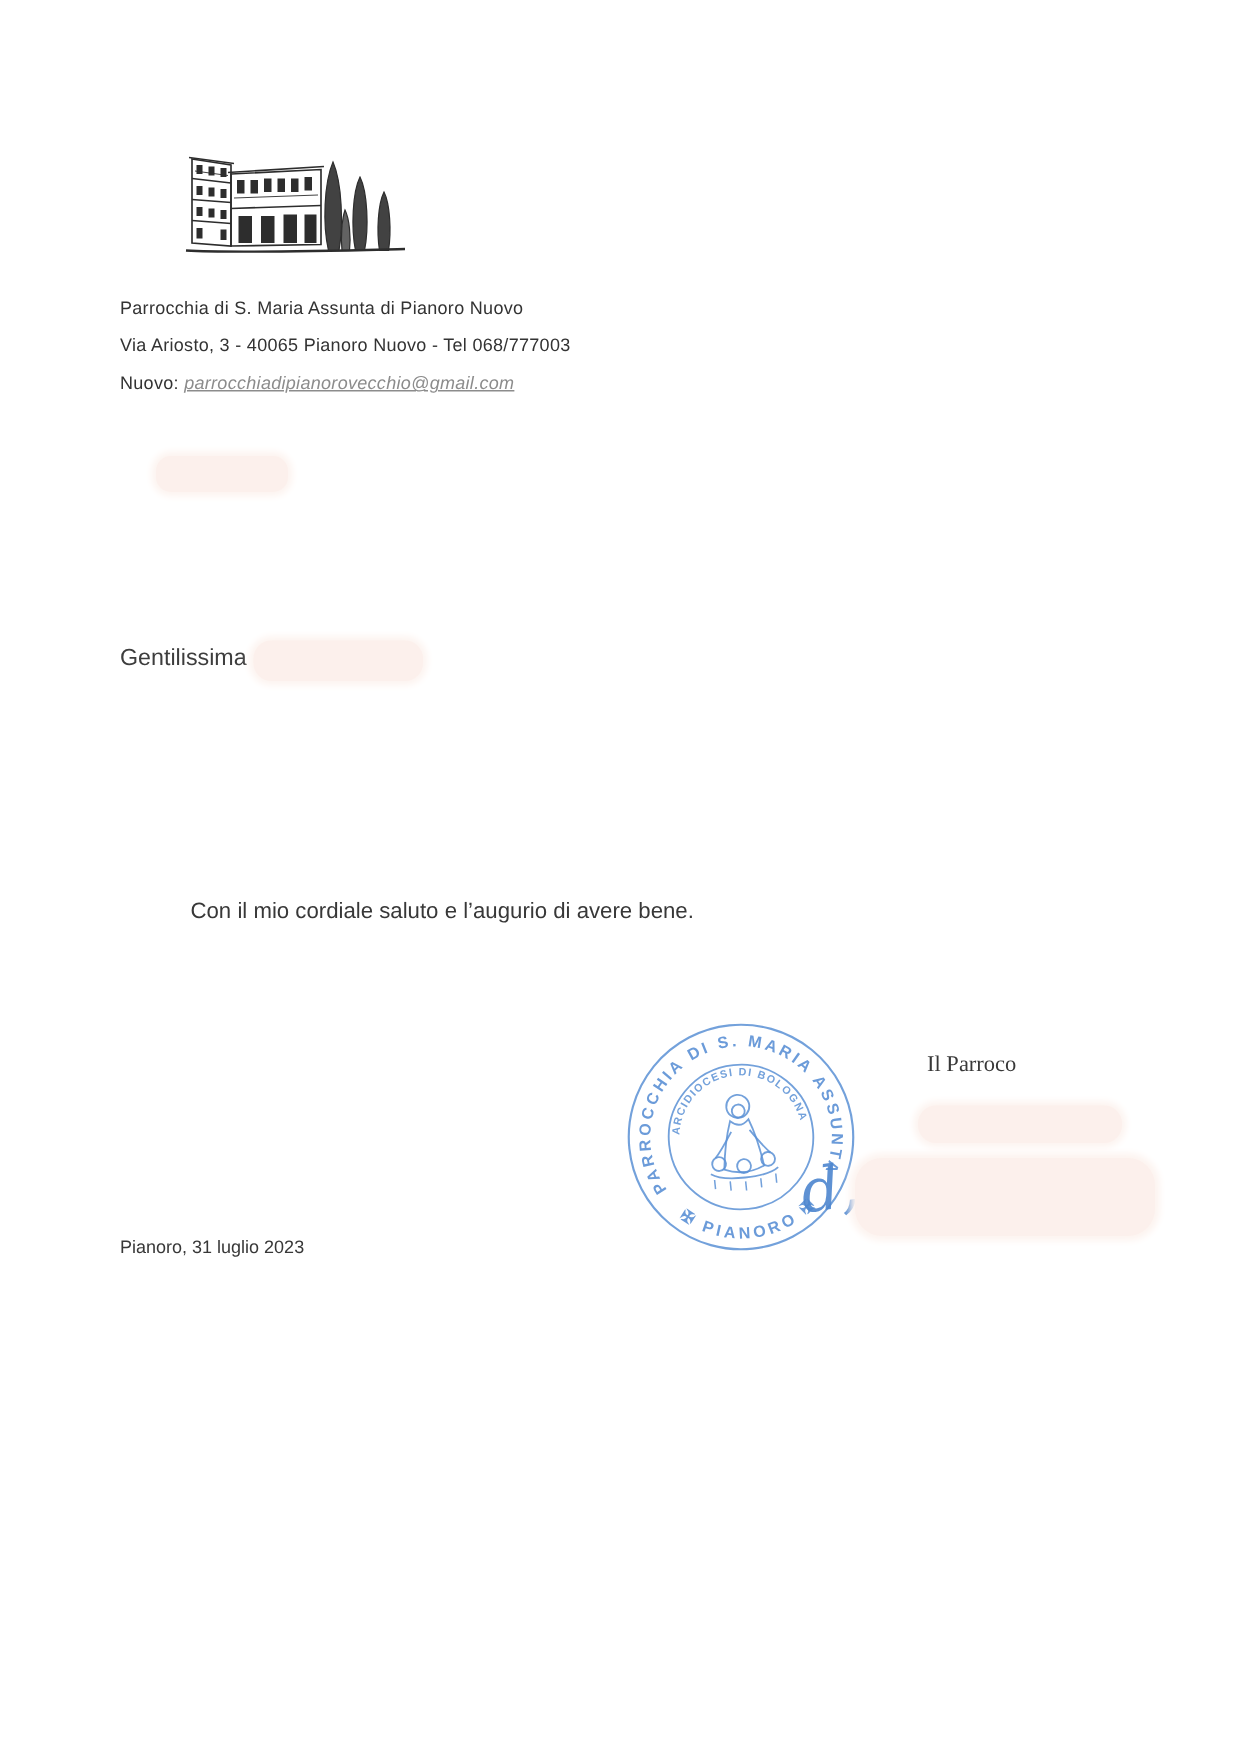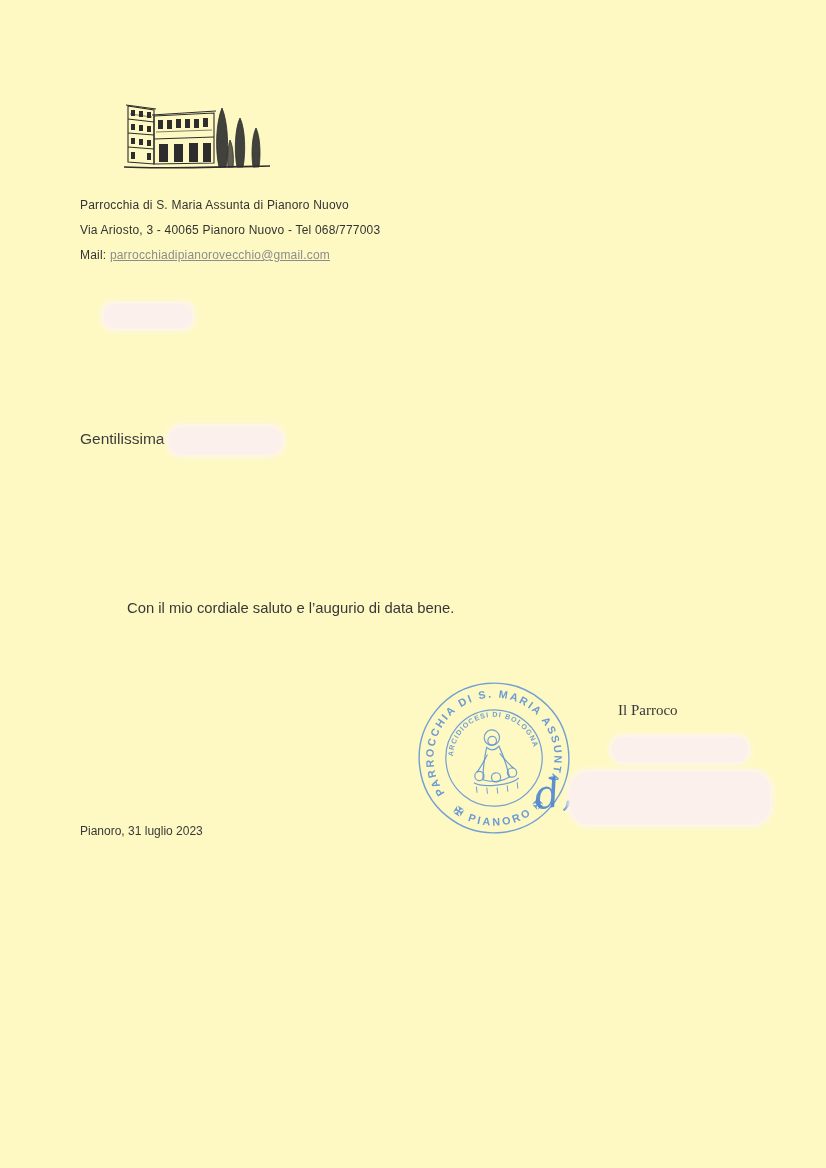--- a/index.html
+++ b/index.html
@@ -1,32 +1,32 @@
 <!DOCTYPE html>
 <html><head>
 <meta charset="utf-8">
 <style>
   * { margin:0; padding:0; box-sizing:border-box; }
   html,body { background:#e9e9e9; }
   .page {
     position:relative;
     width:826px; height:1168px;
     margin:0 auto;
-    background:#fef9c3;
+    background:#ffffff;
     font-family:"Liberation Sans", sans-serif;
     color:#3a3a3a;
     overflow:hidden;
   }
   .abs { position:absolute; }
 
   
   .logo { left:118px; top:88px; width:178px; height:88px; }
   .letterhead { left:80px; top:193px; font-size:12px; letter-spacing:.2px; color:#333; }
   .letterhead .lh-line { height:25px; line-height:25px; white-space:nowrap; }
-  .email-link { color:#8c8c8c; text-decoration:underline; }
+  .email-link { color:#8c8c8c; text-decoration:underline;font-style:italic; }
 
   
   .redact {
     background:#fcf0ec;
     border-radius:10px;
     box-shadow:0 0 5px 3px #fdf4f0;
   }
   .redact-top    { left:104px; top:304px; width:88px;  height:24px; }
   .redact-name   { left:169px; top:427px; width:113px; height:27px; border-radius:12px; }
   .redact-sig-a  { left:612px; top:737px; width:136px; height:25px; border-radius:12px; }
@@ -109,29 +109,29 @@
         <path d="M119,79 C116,64 117,40 122,30 C127,40 128,64 125,79 Z"></path>
         <path d="M135,79 C133,66 134,48 138,40 C142,48 143,66 141,79 Z"></path>
         <path d="M110,79 C109,70 110,58 112,52 C115,58 116,70 115,79 Z" fill-opacity="0.75"></path>
       </g>
     </svg>
   </div>
 
   <div class="abs letterhead">
     <div class="lh-line">Parrocchia di S. Maria Assunta di Pianoro Nuovo</div>
     <div class="lh-line">Via Ariosto, 3 - 40065 Pianoro Nuovo - Tel 068/777003</div>
-    <div class="lh-line"><span>Mail: </span><span class="email-link">parrocchiadipianorovecchio@gmail.com</span></div>
+    <div class="lh-line"><span>Nuovo: </span><span class="email-link">parrocchiadipianorovecchio@gmail.com</span></div>
   </div>
 
   <div class="abs redact redact-top"></div>
 
   <div class="abs salutation">Gentilissima</div>
   <div class="abs redact redact-name"></div>
 
-  <div class="abs closing">Con il mio cordiale saluto e l’augurio di data bene.</div>
+  <div class="abs closing">Con il mio cordiale saluto e l’augurio di avere bene.</div>
 
   <div class="abs role">Il Parroco</div>
 
   <div class="abs stamp-wrap">
     <svg width="164" height="164" viewBox="0 0 160 160" fill="none">
       <g stroke="#5b90d5" stroke-opacity="0.85">
         <circle cx="80" cy="80" r="73" stroke-width="1.4"></circle>
         <circle cx="80" cy="80" r="47" stroke-width="1.2"></circle>
       </g>
       <defs>

